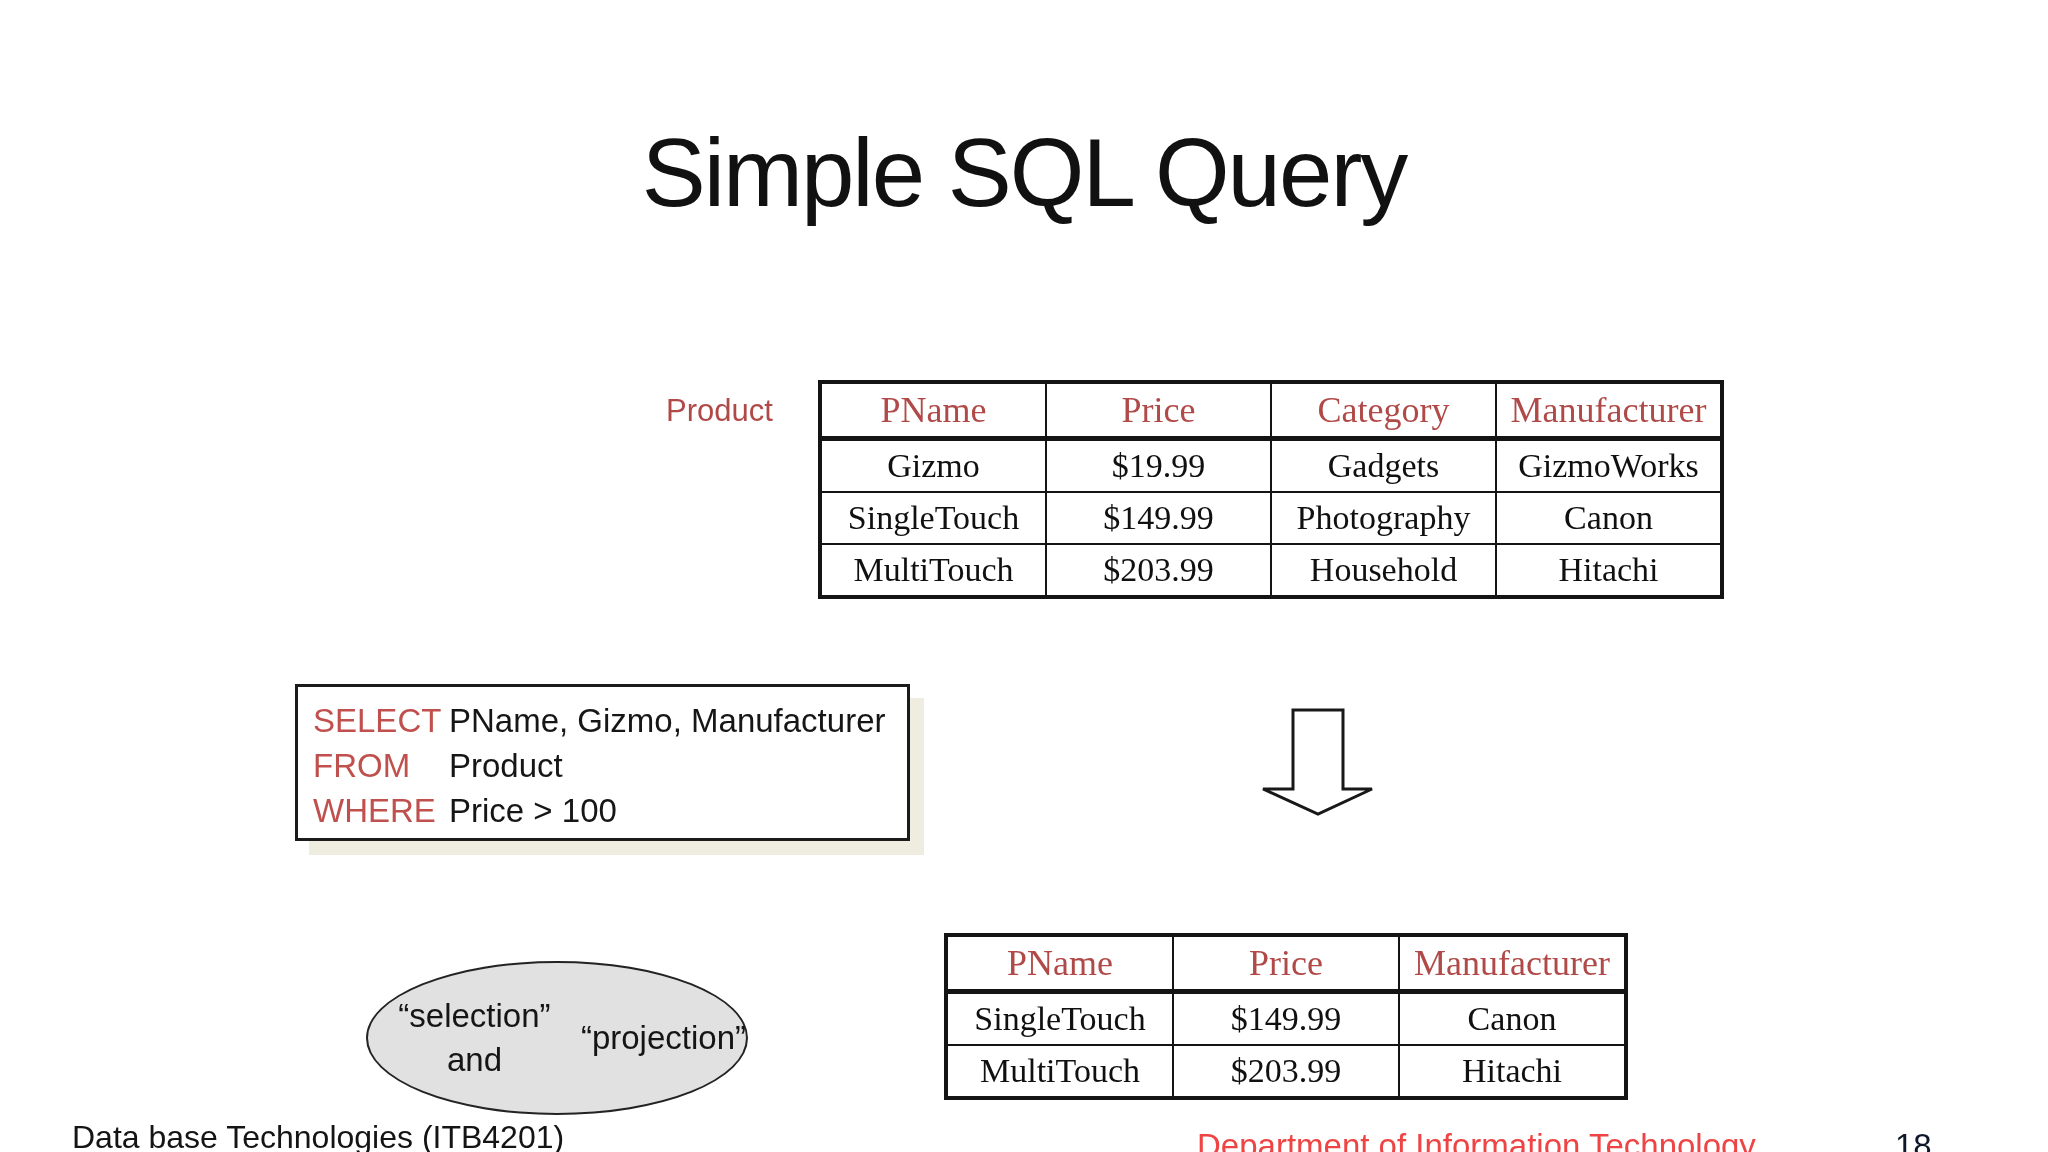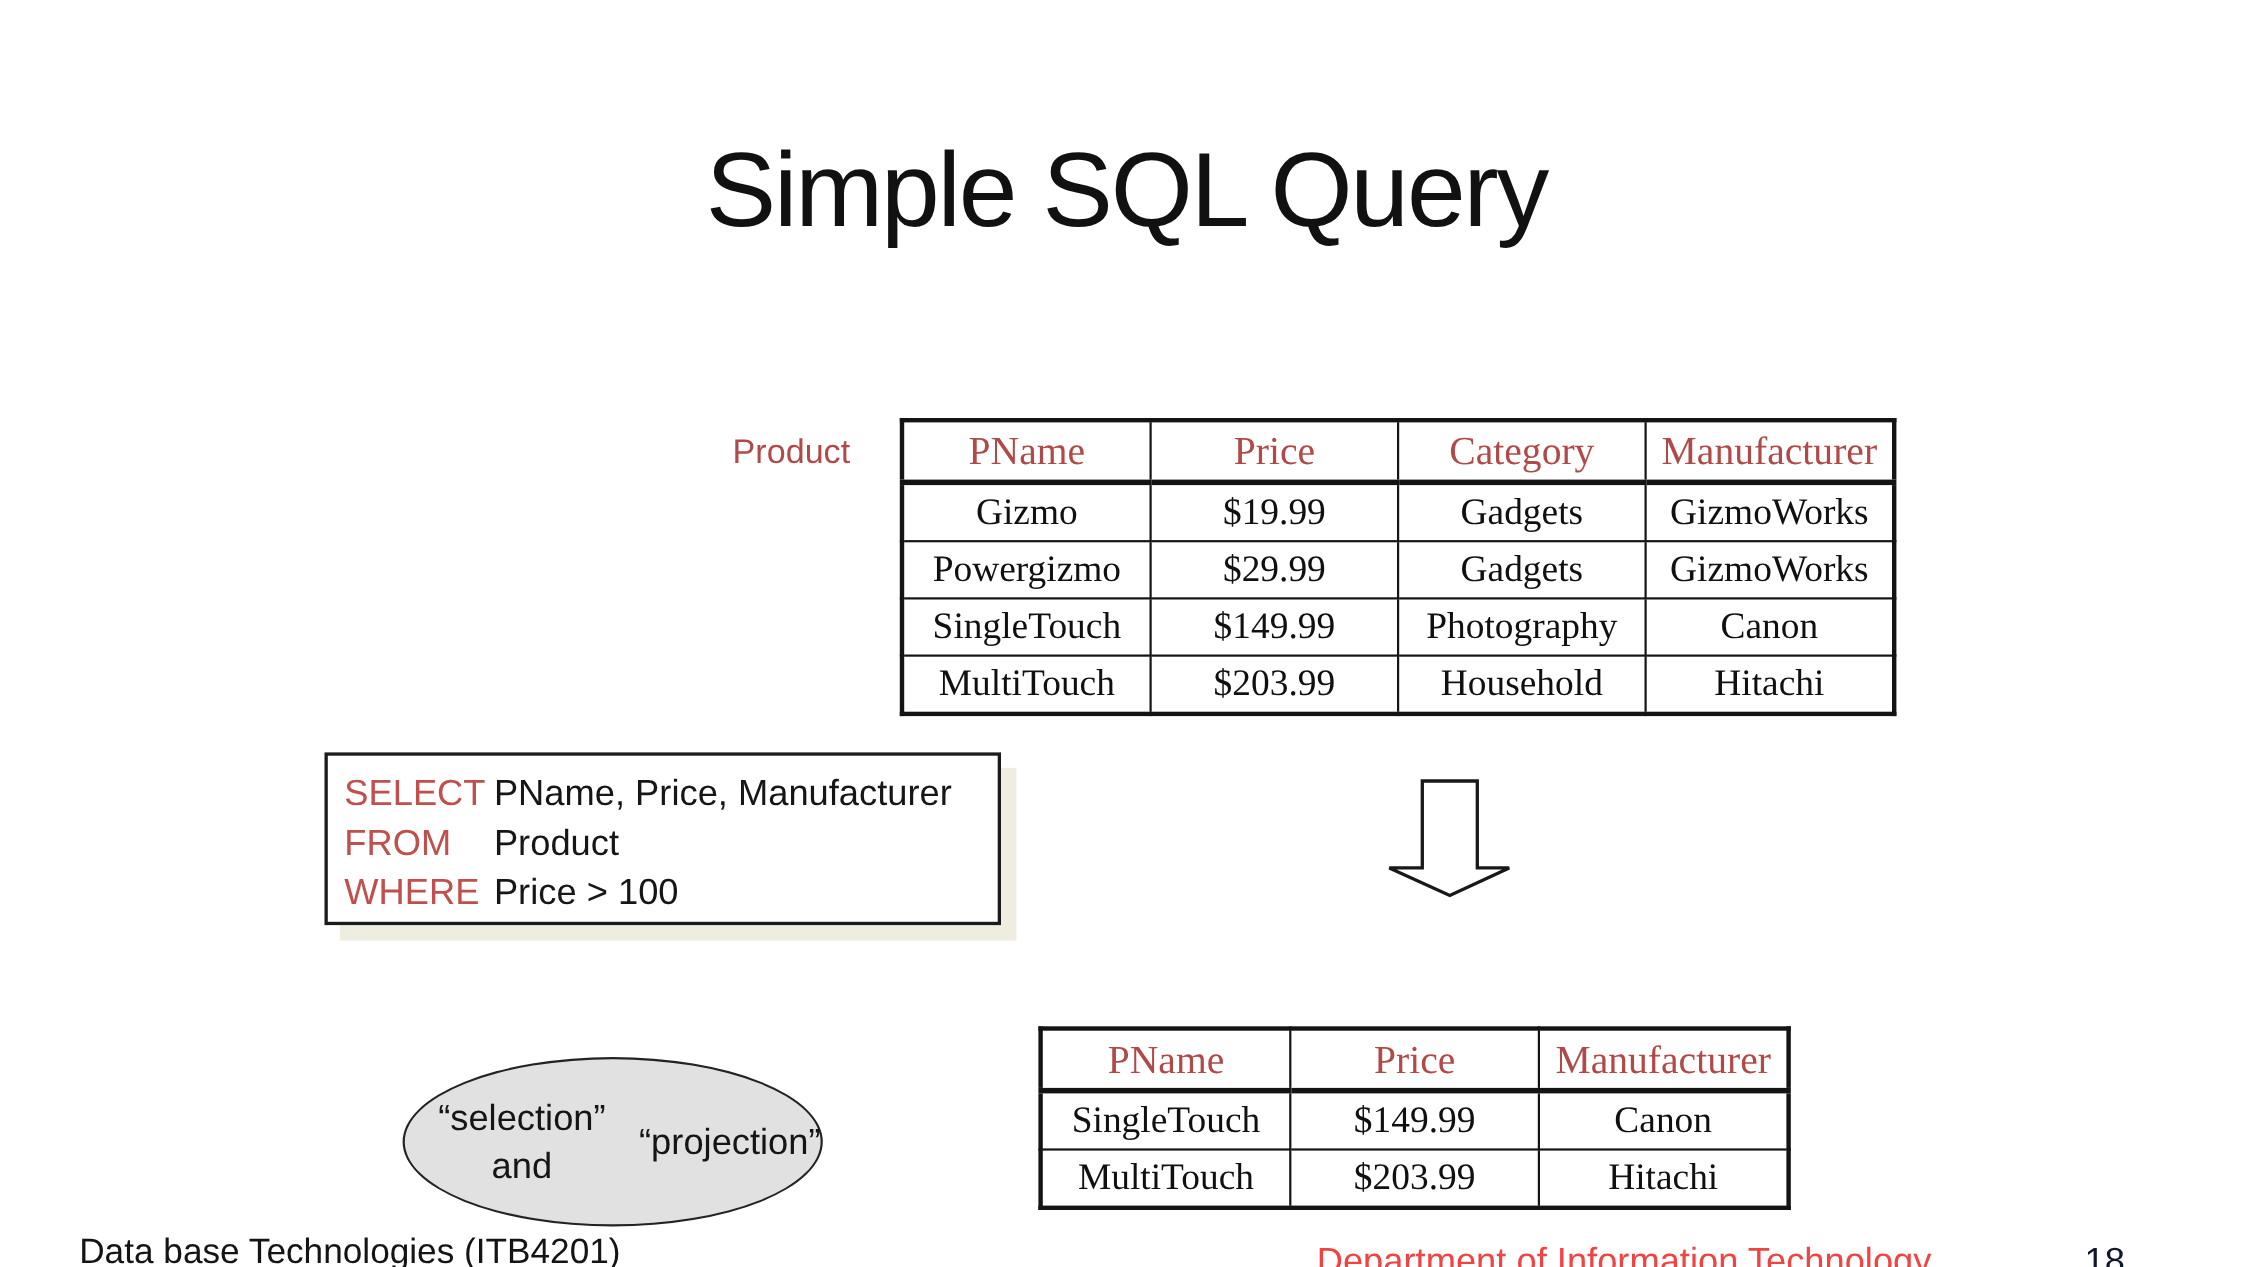--- a/index.html
+++ b/index.html
@@ -140,43 +140,37 @@
         </tr>
       </thead>
     <tbody>
         <tr>
           <td>Gizmo</td>
           <td>$19.99</td>
           <td>Gadgets</td>
           <td>GizmoWorks</td>
         </tr>
         <tr>
-          <td>Powergizmo</td>
-          <td>$29.99</td>
-          <td>Gadgets</td>
-          <td>GizmoWorks</td>
-        </tr>
-        <tr>
           <td>SingleTouch</td>
           <td>$149.99</td>
           <td>Photography</td>
           <td>Canon</td>
         </tr>
         <tr>
           <td>MultiTouch</td>
           <td>$203.99</td>
           <td>Household</td>
           <td>Hitachi</td>
         </tr>
       </tbody>
   </table>
 
   <div class="sql-box">
     <div class="sql-line">
-      <span class="sql-keyword">SELECT</span><span>PName, Price, Manufacturer</span>
+      <span class="sql-keyword">SELECT</span><span>PName, Gizmo, Manufacturer</span>
     </div>
     <div class="sql-line">
       <span class="sql-keyword">FROM</span><span>Product</span>
     </div>
     <div class="sql-line">
       <span class="sql-keyword">WHERE</span><span>Price &gt; 100</span>
     </div>
   </div>
 
   <svg class="down-arrow" viewBox="0 0 124 116" xmlns="http://www.w3.org/2000/svg">

